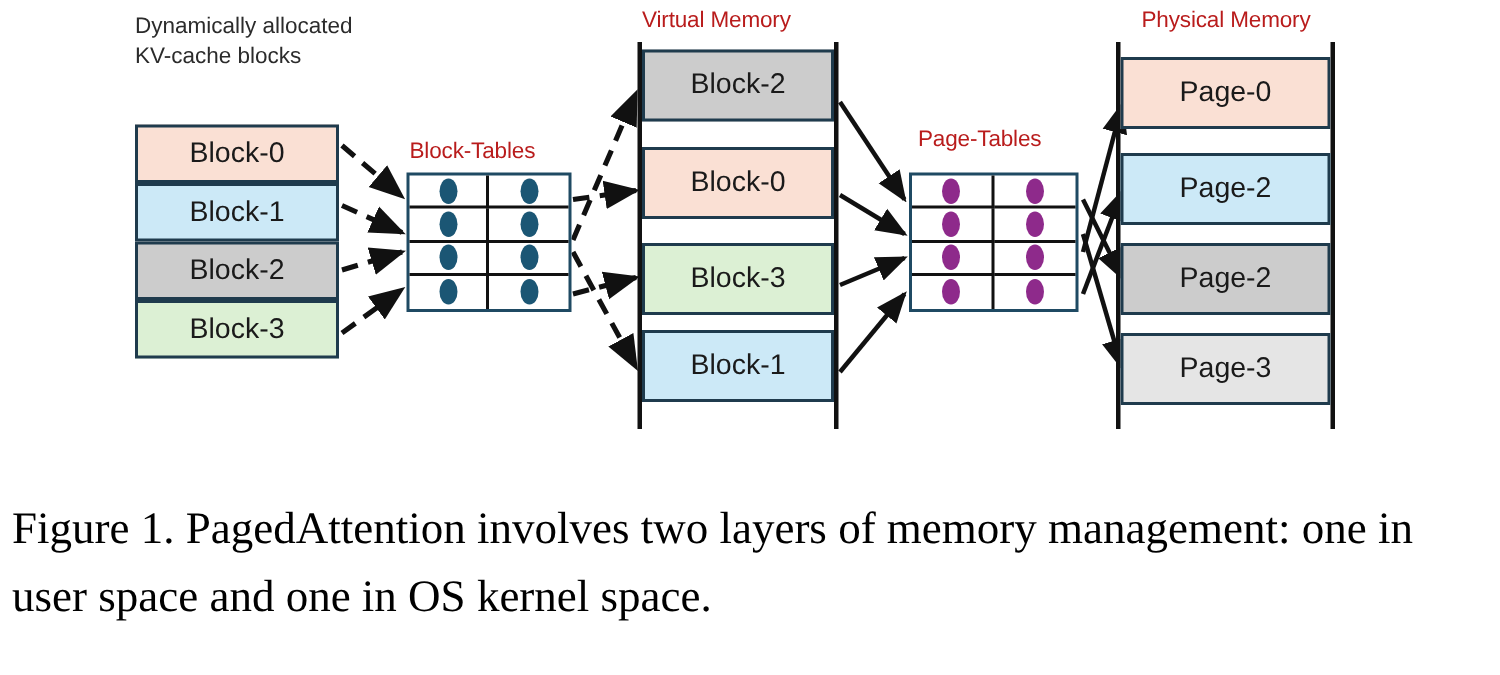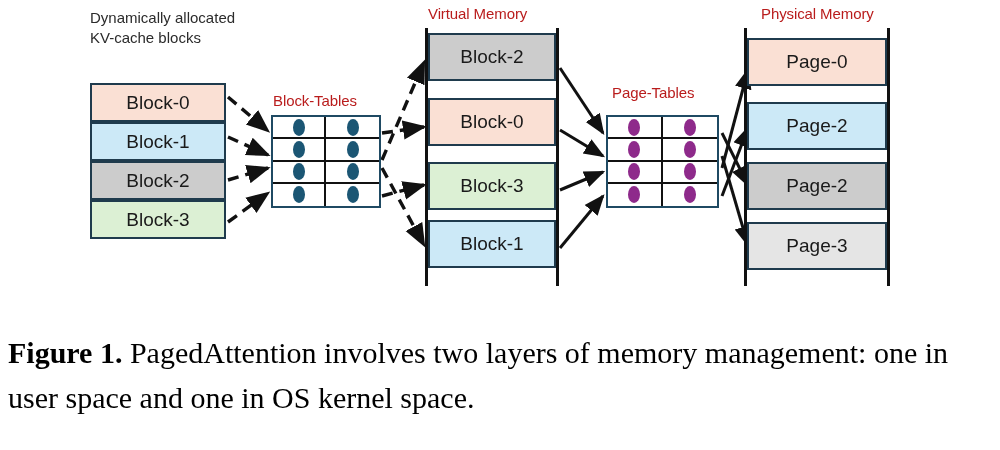--- a/index.html
+++ b/index.html
@@ -125,21 +125,21 @@
   #caption {
     position: absolute;
     left: 8px;
     top: 330px;
     width: 984px;
     font-family: "Liberation Serif", serif;
     font-size: 30px;
     line-height: 45px;
     color: #000;
   }
-  #caption .figlabel { font-weight: bold; }
+  #caption .figlabel { font-weight: normal; }
 </style>
 </head>
 <body>
 
 <div id="figure-root">
 
   <div id="diagram">
 
     <svg id="arrow-layer" viewBox="0 0 1000 300" width="1000" height="300">
       <defs>

